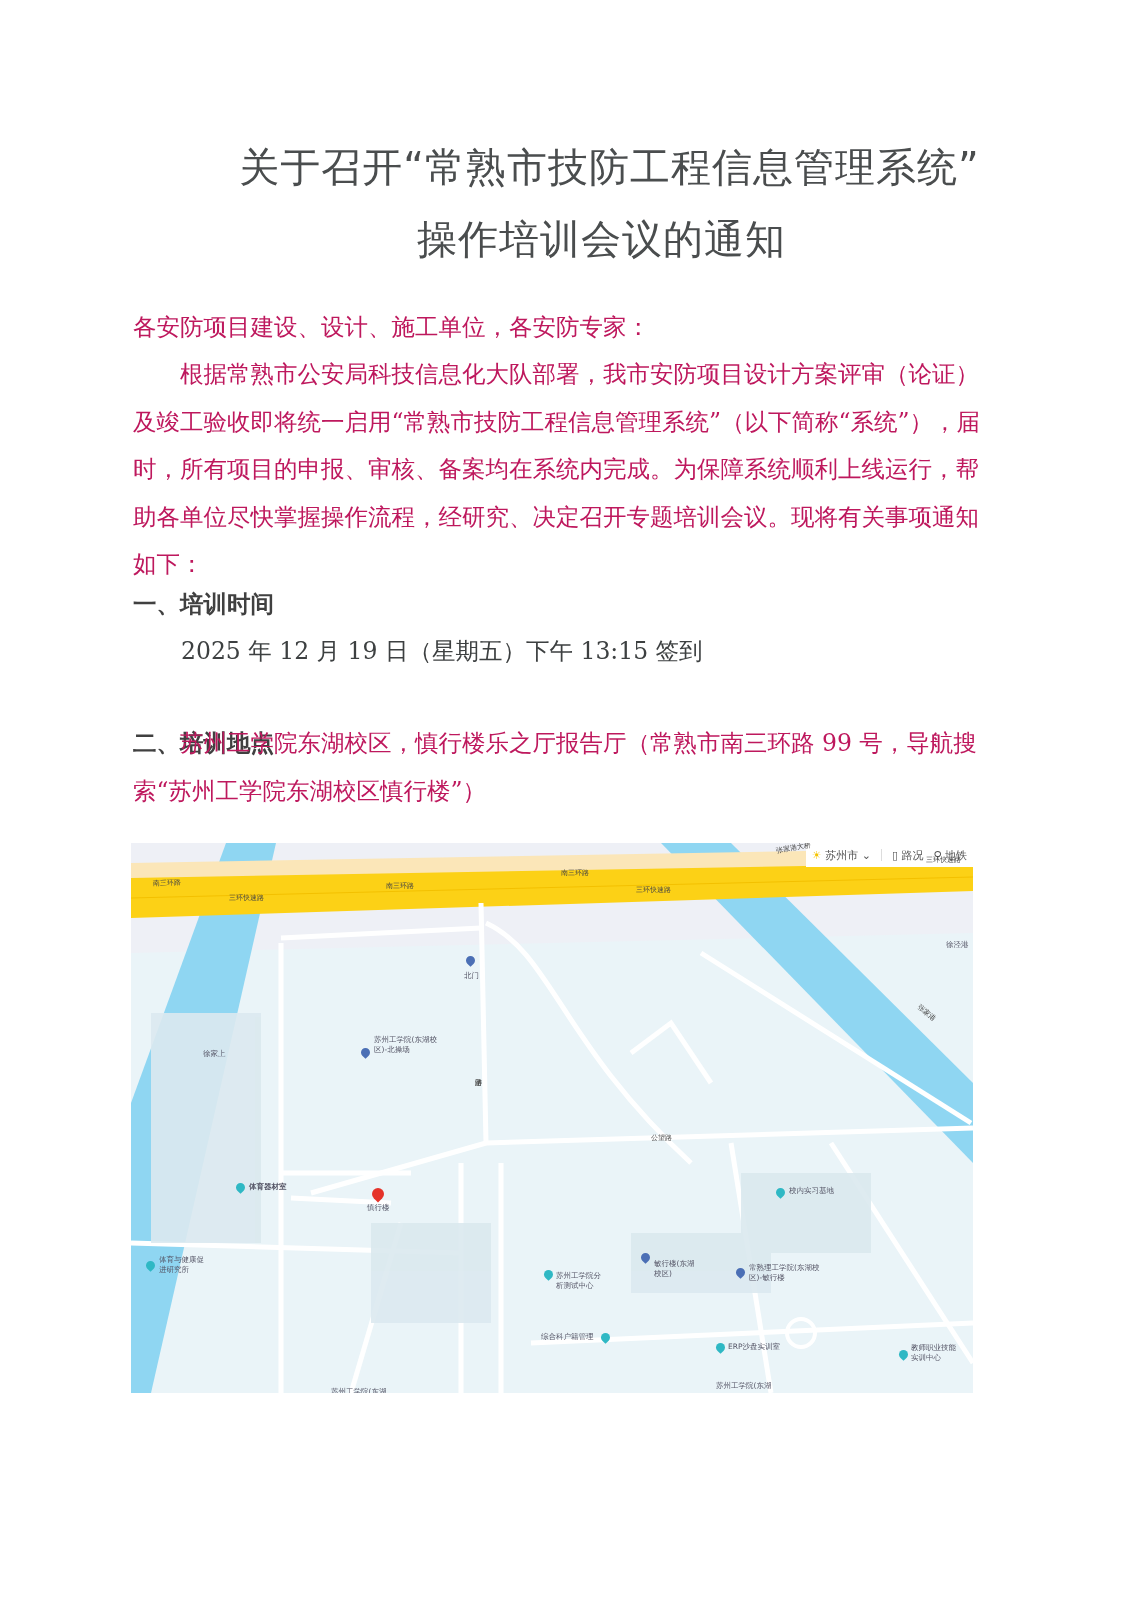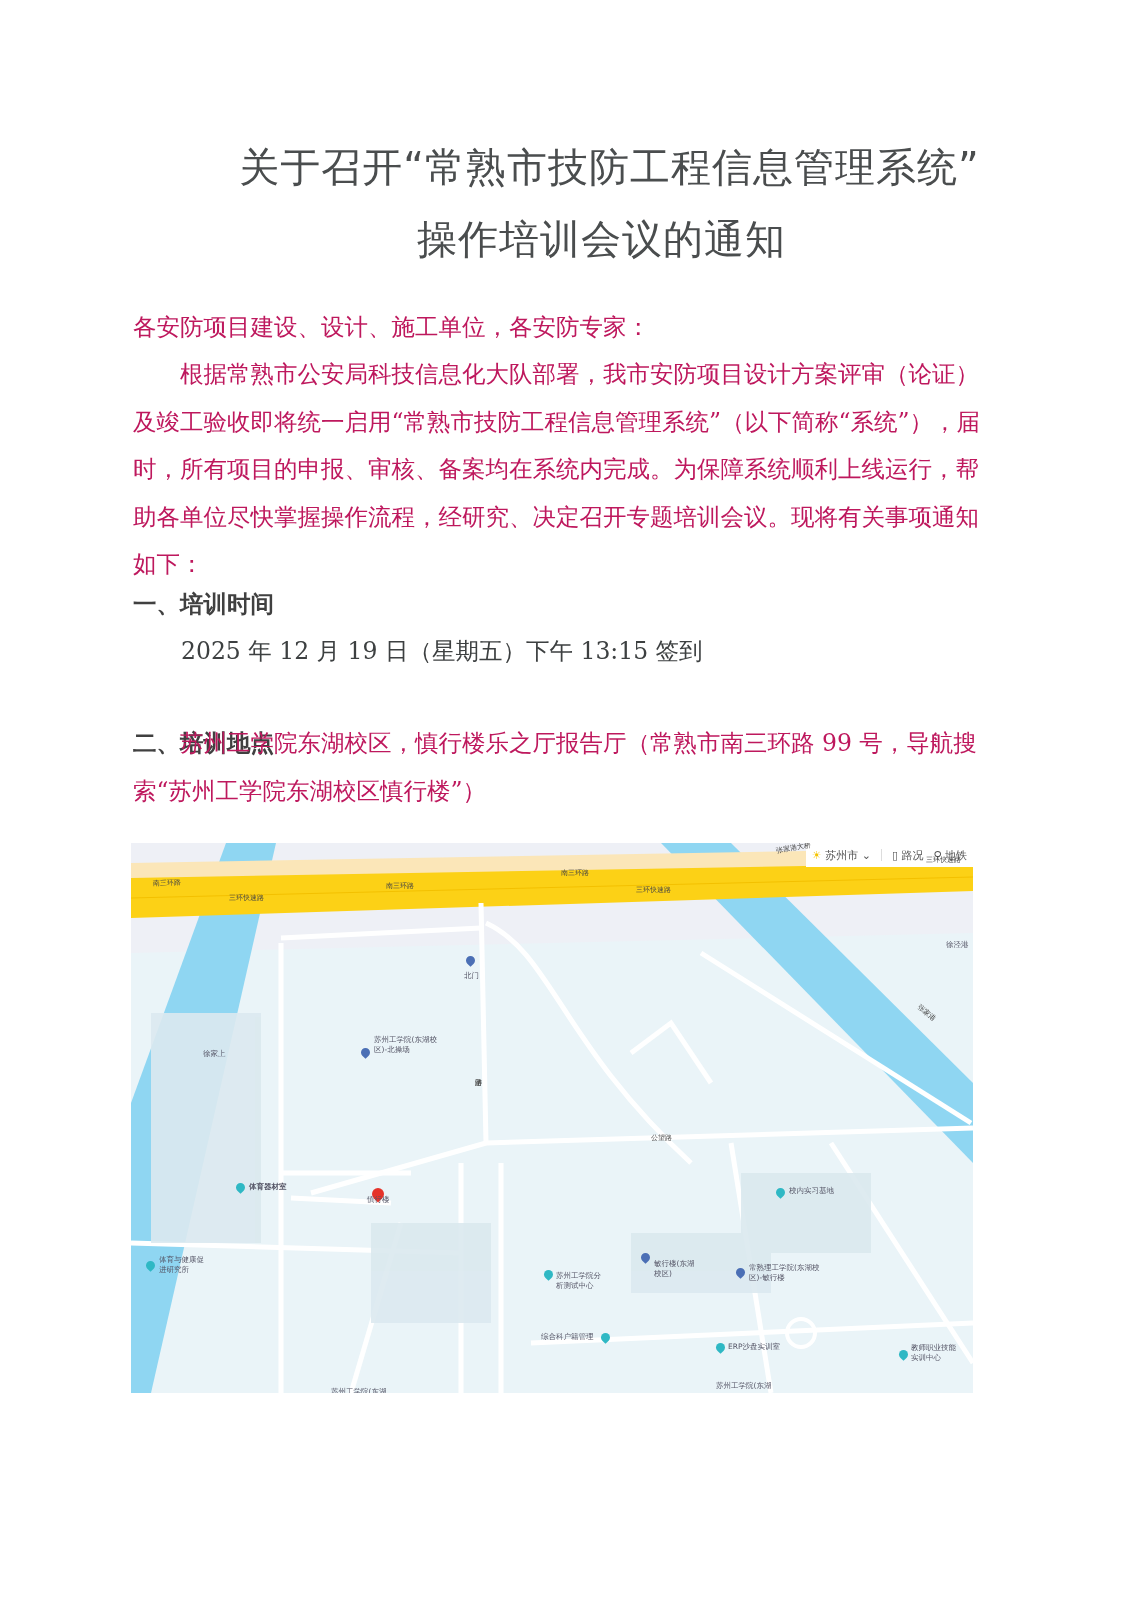--- a/index.html
+++ b/index.html
@@ -112,21 +112,21 @@
 
   <span class="poi poi-blue" style="left:230px; top:205px;"></span>
   <span class="map-label" style="left:243px; top:192px; width:70px; white-space:normal;">苏州工学院(东湖校区)-北操场</span>
 
   <span class="map-label" style="left:64px; top:206px;margin-left:8px;">徐家上</span>
 
   <span class="poi poi-teal" style="left:105px; top:340px;"></span>
   <span class="map-label" style="left:118px; top:339px;font-weight:bold;">体育器材室</span>
 
   <span class="poi poi-red" style="left:241px; top:345px;"></span>
-  <span class="map-label" style="left:236px; top:352px;">慎行楼</span>
+  <span class="map-label" style="left:236px; top:360px;">慎行楼</span>
 
   <span class="poi poi-teal" style="left:15px; top:418px;"></span>
   <span class="map-label" style="left:28px; top:412px; width:48px; white-space:normal;">体育与健康促进研究所</span>
 
   <span class="poi poi-teal" style="left:413px; top:427px;"></span>
   <span class="map-label" style="left:425px; top:428px; width:50px; white-space:normal;">苏州工学院分析测试中心</span>
 
   <span class="poi poi-blue" style="left:510px; top:410px;"></span>
   <span class="map-label" style="left:523px; top:416px; width:45px; white-space:normal;">敏行楼(东湖校区)</span>
 

